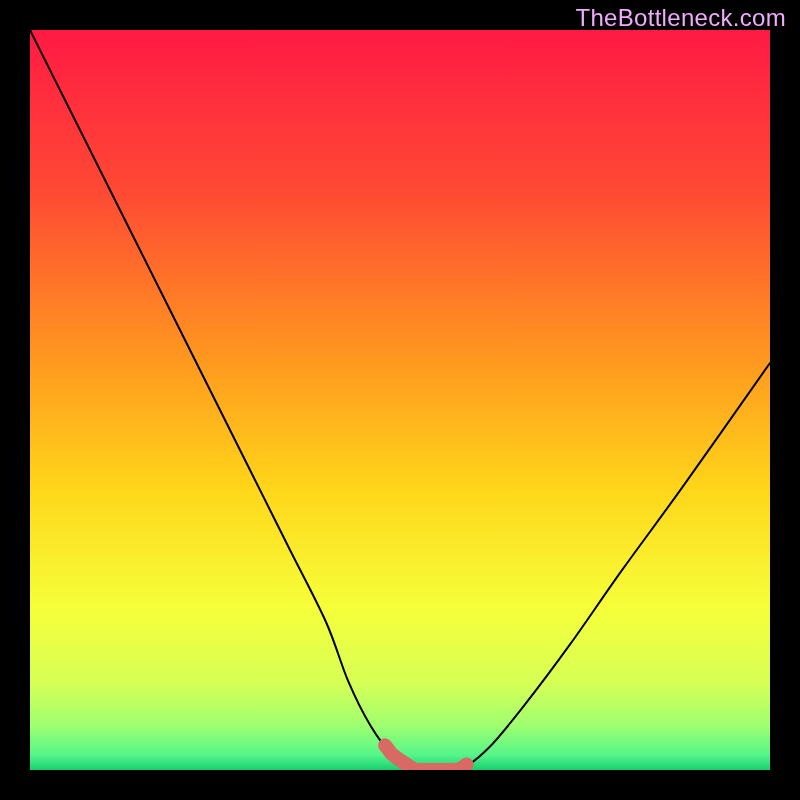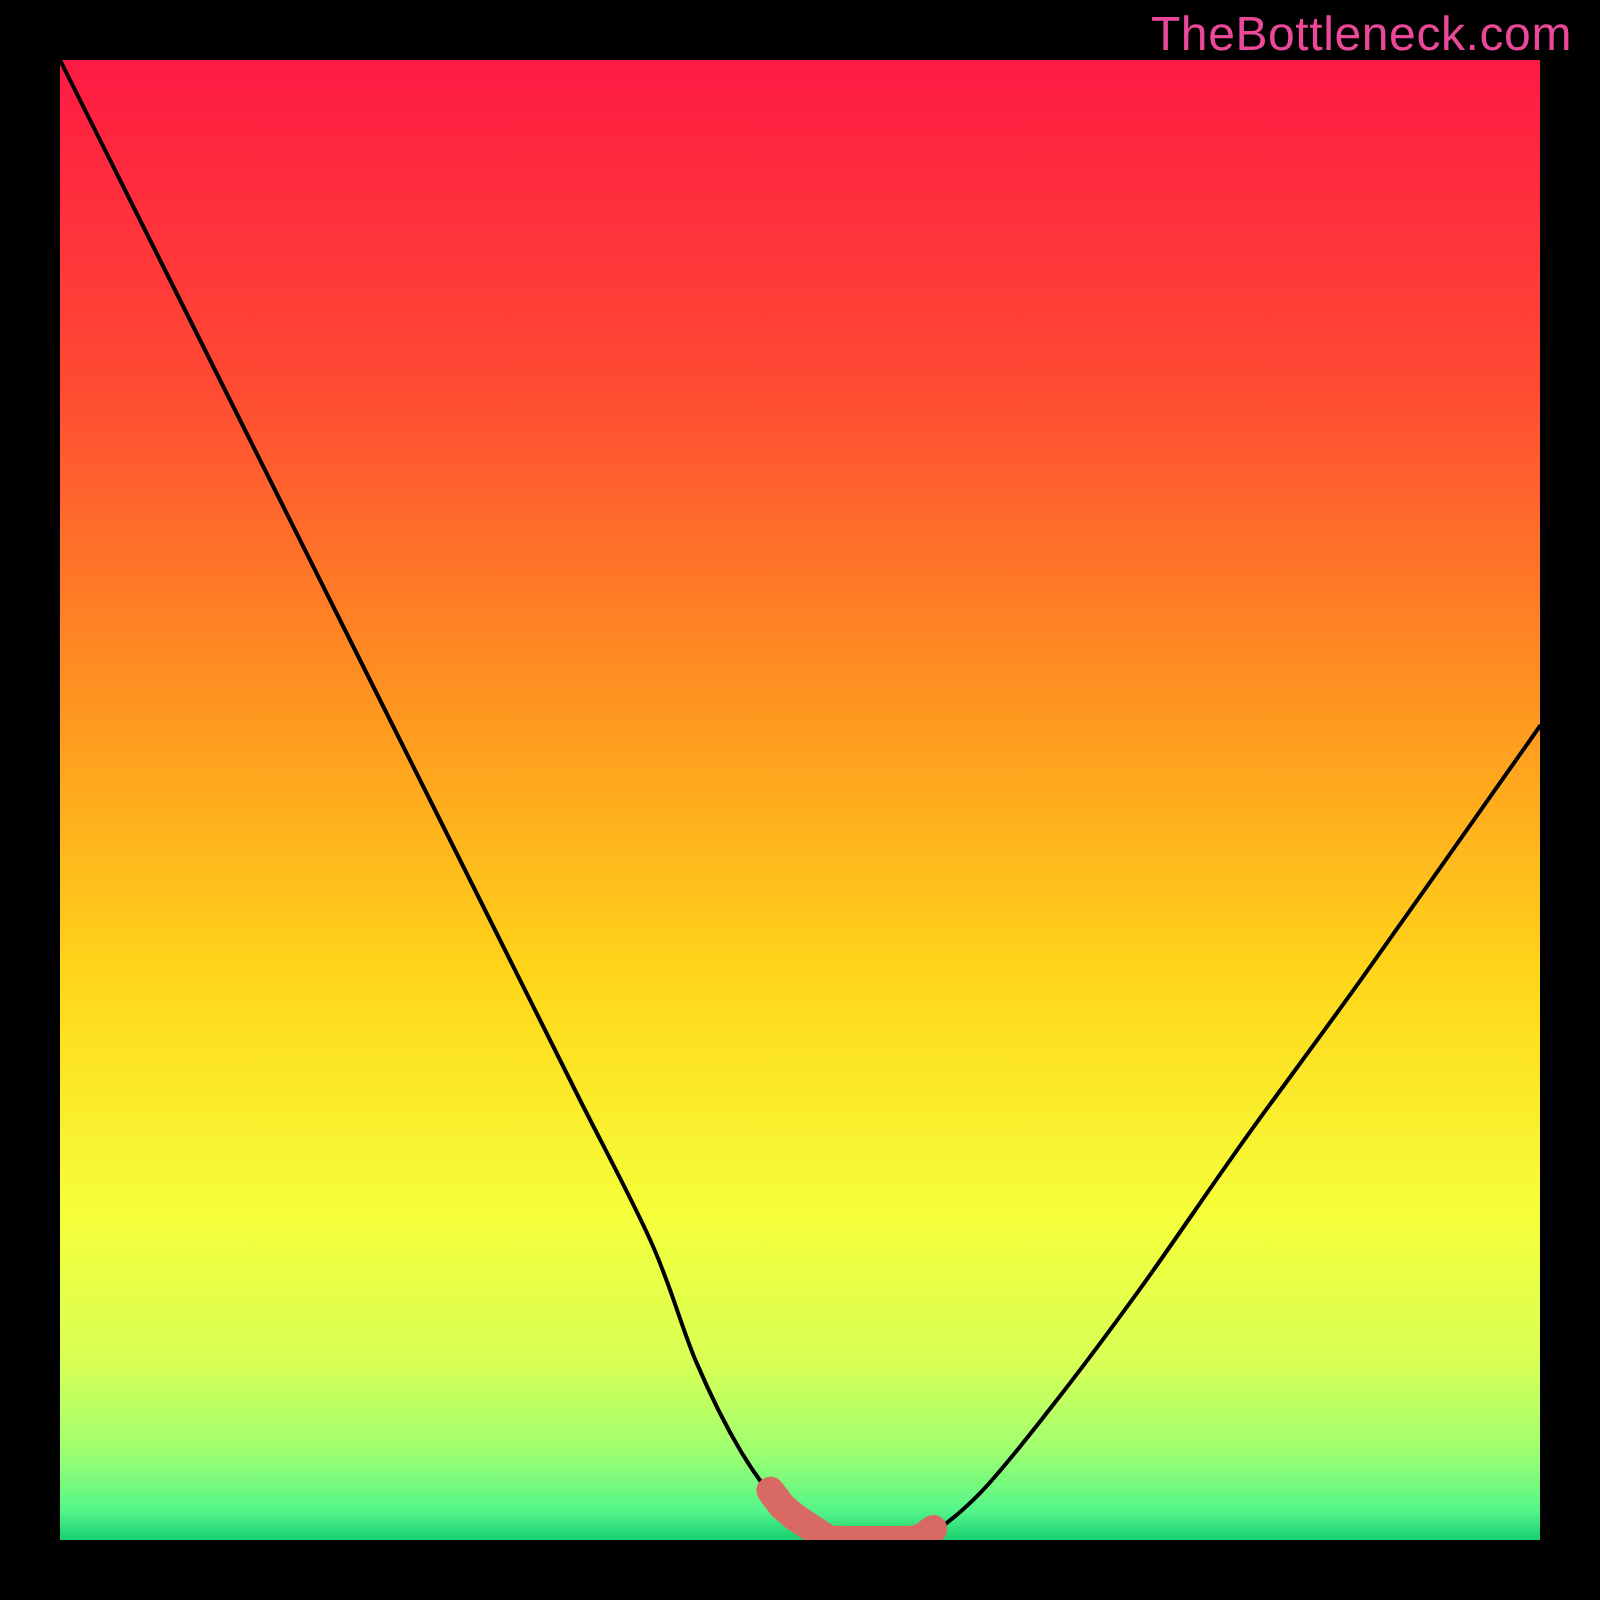--- a/index.html
+++ b/index.html
@@ -13,21 +13,21 @@
   .outer {
     width: 800px;
     height: 800px;
     background: #000;
     position: relative;
   }
   .watermark {
     position: absolute;
     top: 4px;
     right: 14px;
-    color: #ec4899;
+    color: #f0abfc;
     font-size: 24px;
     font-weight: 500;
     letter-spacing: 0.3px;
     z-index: 5;
   }
   .plot {
     position: absolute;
     left: 30px;
     top: 30px;
     width: 740px;

